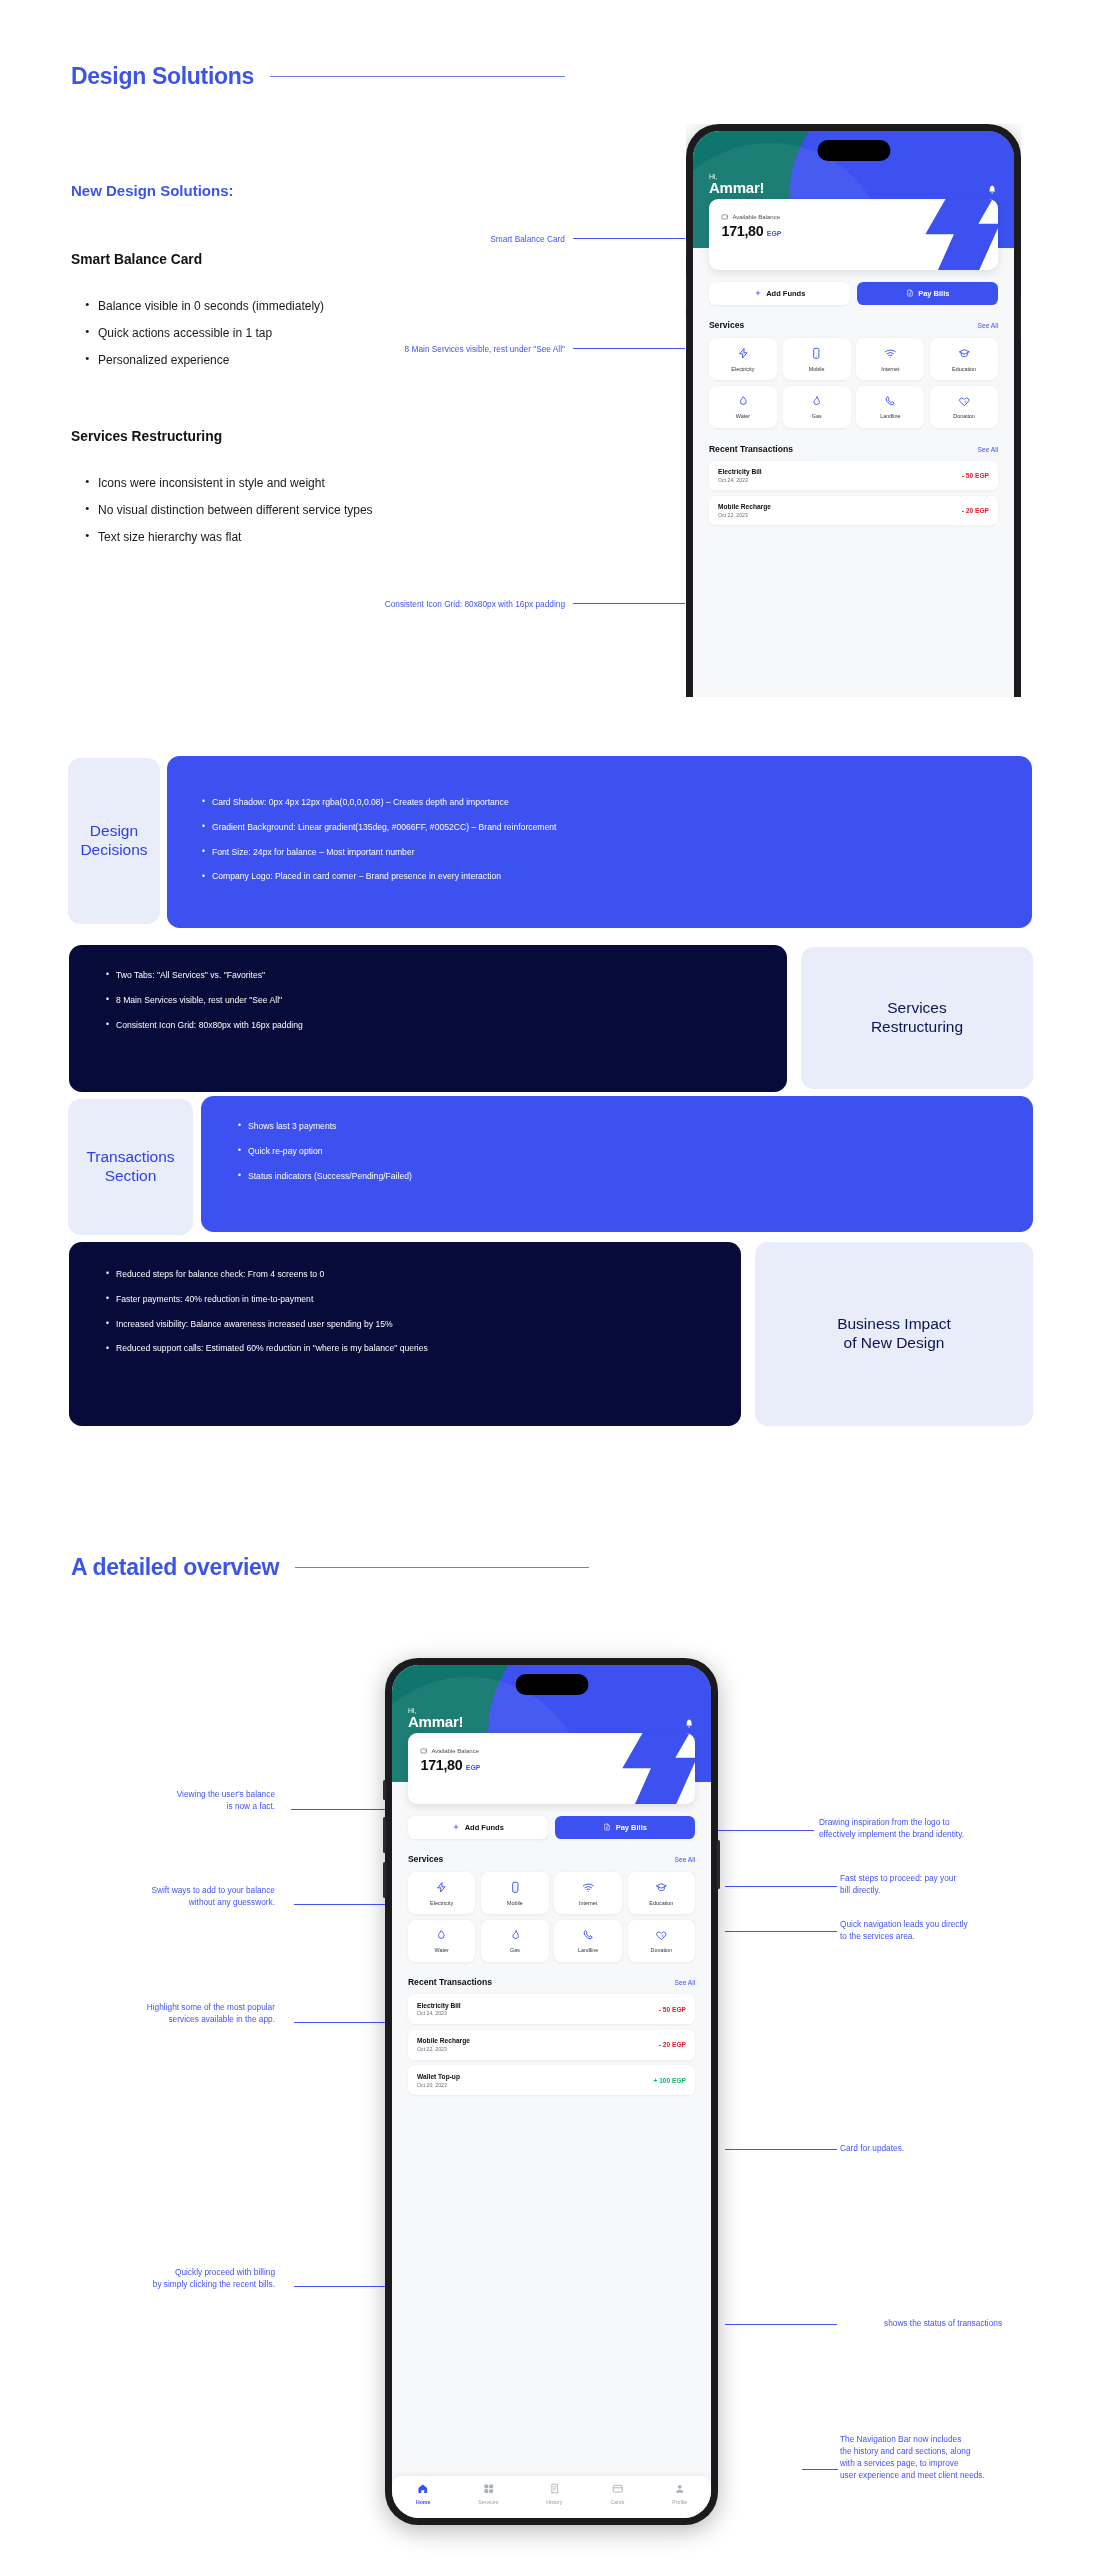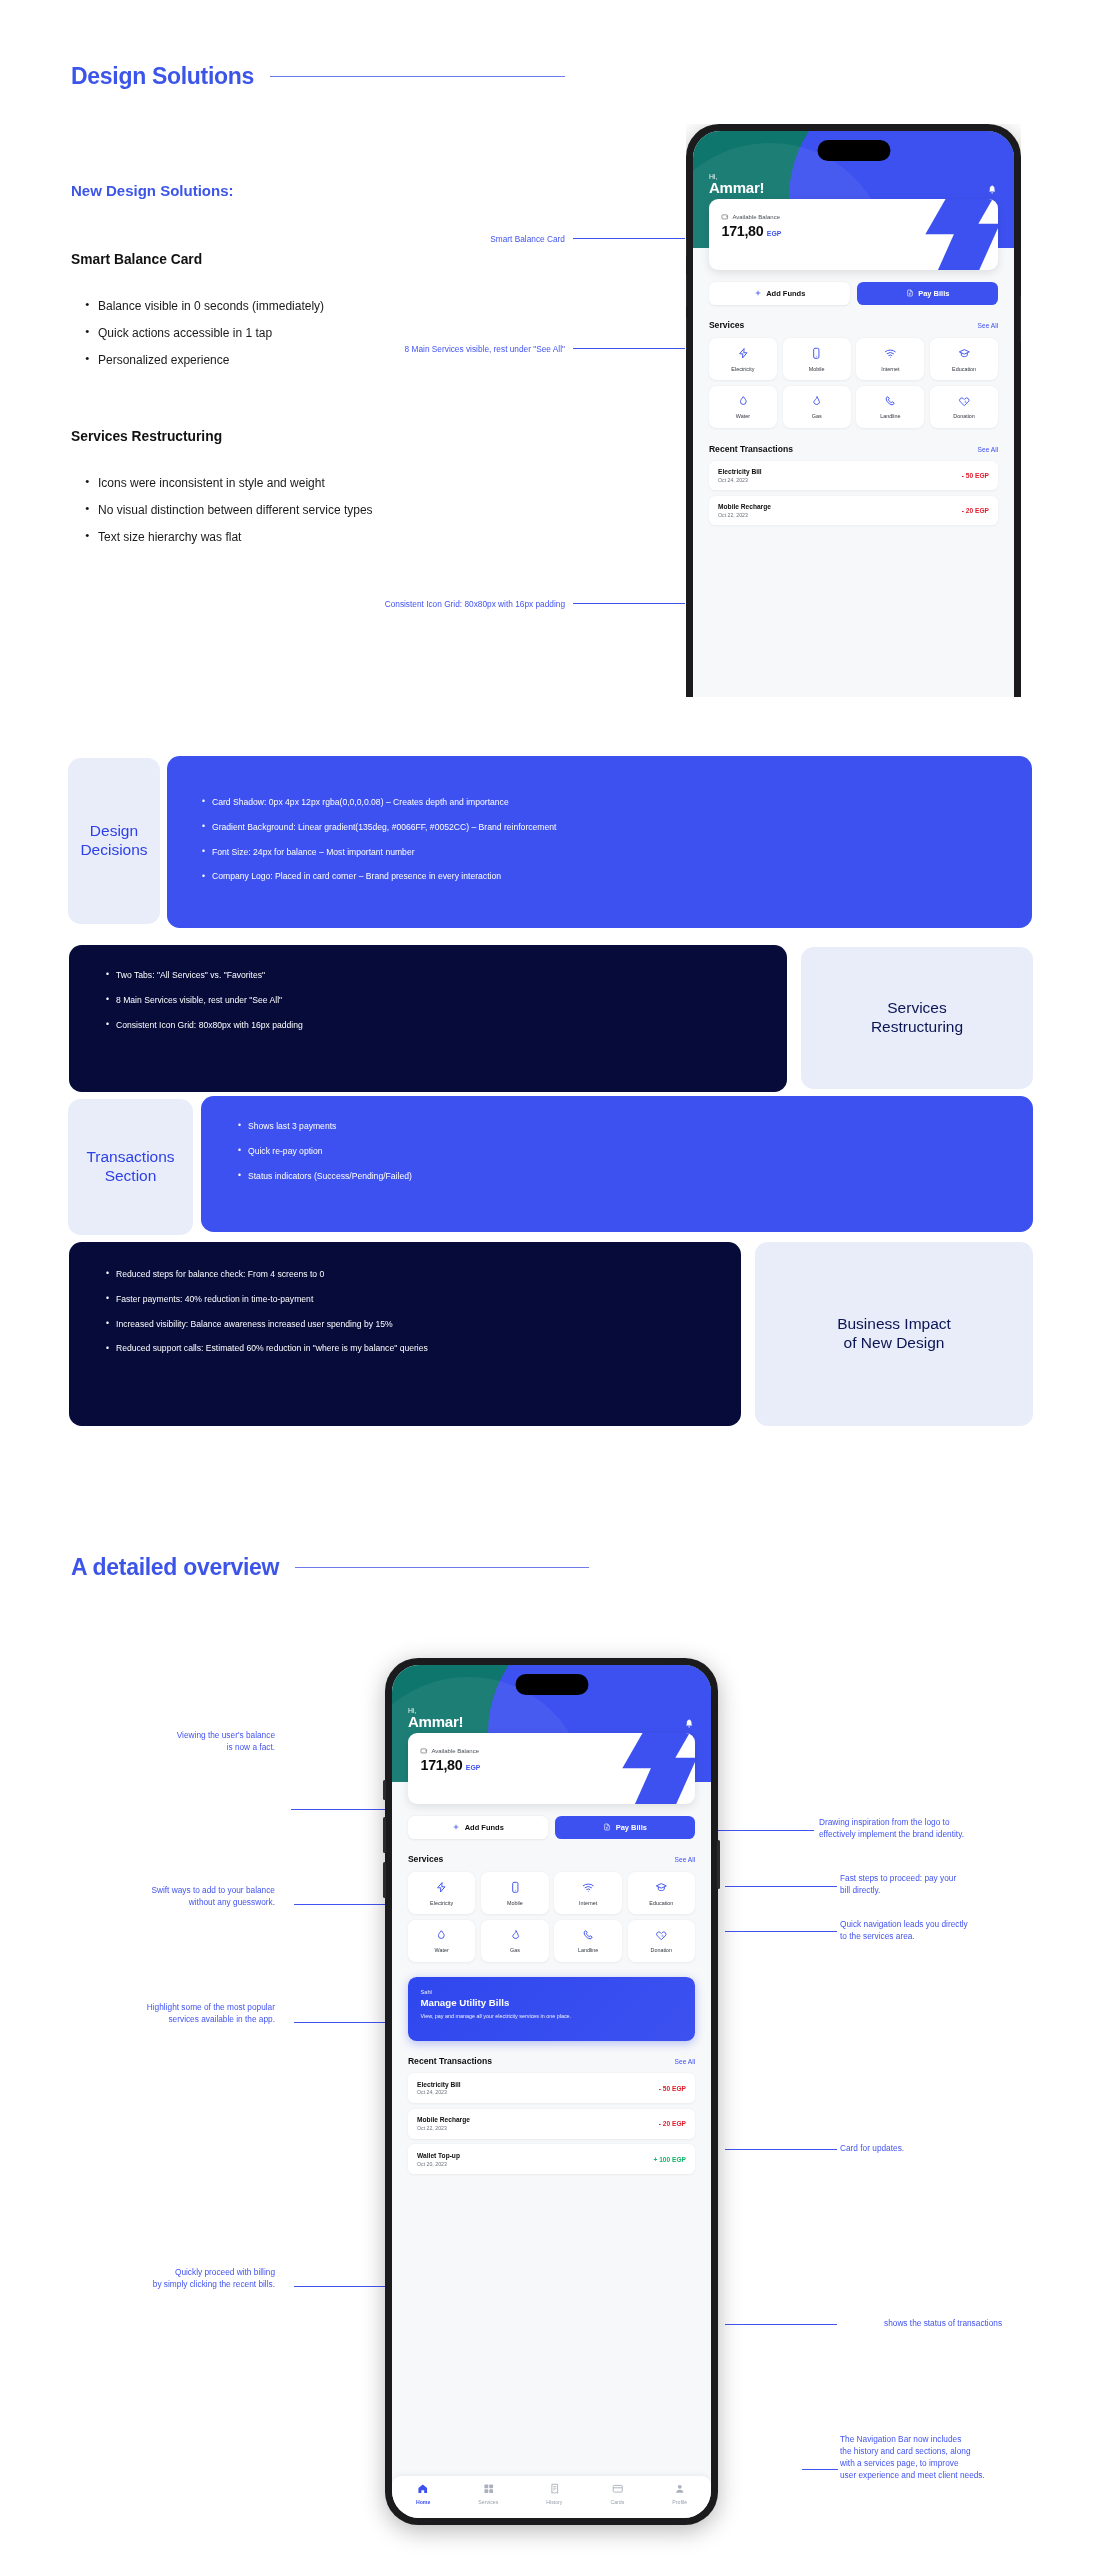--- a/index.html
+++ b/index.html
@@ -387,21 +387,21 @@
 <div class="card label" style="left:755px; top:1242px; width:278px; height:184px;">
   <div class="t" style="color:#0B1454; white-space:pre-line;">Business Impact
 of New Design</div>
 </div>
 
 <div class="sec-head" style="left:71px; top:1554px;">
   <span class="title">A detailed overview</span>
   <span class="rule" style="width:294px;"></span>
 </div>
 
-<div class="callout right-al" style="left:46px; top:1729px; width:229px; white-space:pre-line;">Viewing the user's balance
+<div class="callout right-al" style="left:46px; top:1788px; width:229px; white-space:pre-line;">Viewing the user's balance
 is now a fact.</div>
 <div class="leader" style="left:291px; top:1809px; width:115px;"></div>
 
 <div class="callout right-al" style="left:23px; top:1884px; width:252px; white-space:pre-line;">Swift ways to add to your balance
 without any guesswork.</div>
 <div class="leader" style="left:294px; top:1904px; width:112px;"></div>
 
 <div class="callout right-al" style="left:23px; top:2001px; width:252px; white-space:pre-line;">Highlight some of the most popular
 services available in the app.</div>
 <div class="leader" style="left:294px; top:2022px; width:112px;"></div>
@@ -556,27 +556,20 @@
       </div>
       <div class="svc" style="height:42px;">
         <span><svg width="12.6" height="12.6" viewBox="0 0 24 24" fill="none" stroke="#3D51F0" stroke-width="1.7" stroke-linejoin="round">
               <path d="M12 20.2 4.3 13a4.3 4.3 0 0 1 6.1-6.1l1.6 1.6 1.6-1.6a4.3 4.3 0 0 1 6.1 6.1z"></path>
               <path d="M13.8 11.3 16 13.4M12.3 12.9l1.7 1.7"></path>
             </svg></span>
         <span class="lbl">Donation</span>
       </div>
     </div>
 
-    <div style="padding:0 16px; margin-top:15px;">
-      <div class="promo" style="height:64px; padding:11.5px 12.6px;">
-        <div class="eyebrow">Sahl</div>
-        <div class="head">Manage Utility Bills</div>
-        <div class="sub">View, pay and manage all your electricity services in one place.</div>
-      </div>
-    </div>
 
     <div class="sec-row" style="padding:0 16px; margin-top:15px;">
       <span class="h">Recent Transactions</span>
       <span class="a">See All</span>
     </div>
     <div style="padding:0 16px; margin-top:6.9px; display:flex; flex-direction:column; gap:5.7px;">
       <div class="txn" style="height:30px; padding:0 9.2px;">
         <div>
           <div class="t">Electricity Bill</div>
           <div class="d">Oct 24, 2023</div>

